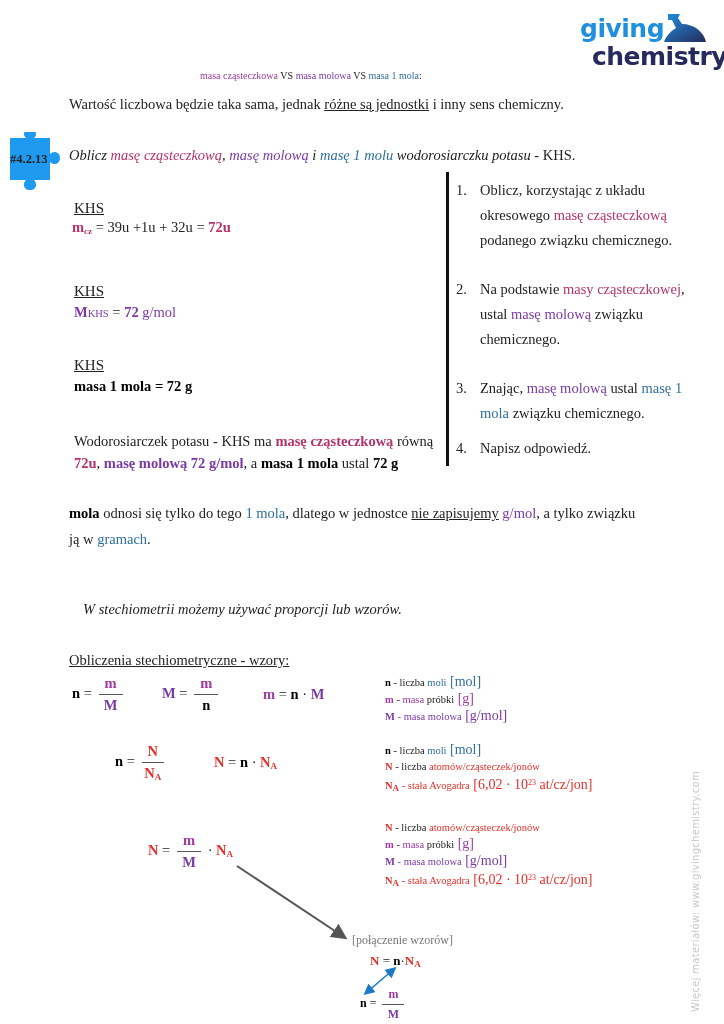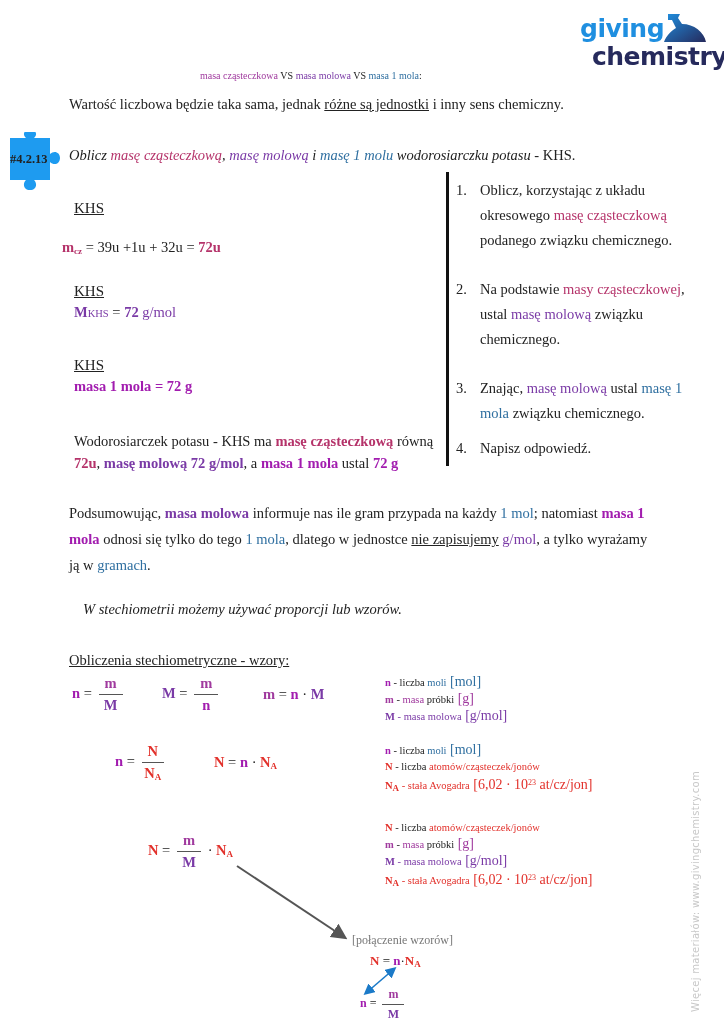--- a/index.html
+++ b/index.html
@@ -2,21 +2,21 @@
 <html><head>
 <meta charset="utf-8">
 <style>
   html, body { margin:0; padding:0; background:#ffffff; }
   body { width:724px; height:1024px; position:relative; overflow:hidden;
          font-family:"Liberation Serif", serif; color:#222; font-size:14.5px; }
   .abs { position:absolute; white-space:nowrap; }
   .c-pink { color:#b5336a; }
   .c-purple { color:#7a3aa6; }
   .c-blue { color:#2f6fa0; }
-  .c-dblue { color:#a21caf; }
+  .c-dblue { color:#000000; }
   .c-red { color:#e2312b; }
   .c-mag { color:#a03a9e; }
   .b { font-weight:bold; }
   .i { font-style:italic; }
   .u { text-decoration:underline; }
   .sub { font-size:9px; vertical-align:-2px; }
   .sup { font-size:8px; vertical-align:4px; }
 
   
   .logo { position:absolute; left:580px; top:8px; width:140px; height:66px; font-family:"DejaVu Sans", sans-serif; font-weight:bold; }
@@ -71,21 +71,21 @@
 <svg class="puzzle" viewBox="0 0 60 60">
   <path d="M2 4 L18 4 C14 0 16 -4 22 -4 C28 -4 30 0 26 4 L42 4 L42 20 C46 16 52 18 52 24 C52 30 46 32 42 28 L42 46 L26 46 C30 50 28 56 22 56 C16 56 14 50 18 46 L2 46 Z" fill="#1e9bf0" transform="translate(0,2)"></path>
 </svg>
 <span class="puzzle-label">#4.2.13</span>
 
 <div class="abs i" style="left:69px; top:147px;">
   <span>Oblicz </span><span class="c-pink">masę cząsteczkową</span><span>, </span><span class="c-purple">masę molową</span><span> i </span><span class="c-blue">masę 1 molu</span><span> wodorosiarczku potasu</span><span style="font-style:normal"> - KHS.</span>
 </div>
 
 <div class="abs u" style="left:74px; top:200px; font-size:15px;">KHS</div>
-<div class="abs" style="left:62px; top:219px;margin-top:20px;">
+<div class="abs" style="left:72px; top:219px;">
   <span class="b c-pink">m</span><span class="b c-pink sub">cz</span><span> = 39u +1u + 32u = </span><span class="b c-pink">72u</span>
 </div>
 
 <div class="abs u" style="left:74px; top:283px; font-size:15px;">KHS</div>
 <div class="abs" style="left:74px; top:304px;">
   <span class="b c-purple">M</span><span class="c-purple" style="font-size:10.5px;">KHS</span><span> = </span><span class="b c-purple">72</span><span class="c-purple"> g/mol</span>
 </div>
 
 <div class="abs u" style="left:74px; top:357px; font-size:15px;">KHS</div>
 <div class="abs b c-dblue" style="left:74px; top:378px;">
@@ -114,22 +114,21 @@
     <span class="num">3.</span>
     <span>Znając, </span><span class="c-purple">masę molową</span><span> ustal </span><span class="c-blue">masę 1 mola</span><span> związku chemicznego.</span>
   </div>
   <div class="step">
     <span class="num">4.</span>
     <span>Napisz odpowiedź.</span>
   </div>
 </div>
 
 <div class="abs" style="left:69px; top:500px; line-height:26px;">
-  <div><span>Podsumowując, </span><span class="b c-purple">masa molowa</span><span> informuje nas ile gram przypada na każdy </span><span class="c-blue">1 mol</span><span>; natomiast </span><span class="b c-dblue">masa 1</span></div>
-  <div><span class="b c-dblue">mola</span><span> odnosi się tylko do tego </span><span class="c-blue">1 mola</span><span>, dlatego w jednostce </span><span class="u">nie zapisujemy</span><span> </span><span class="c-purple">g/mol</span><span>, a tylko wyrażamy</span></div>
+  <div><span class="b c-dblue">mola</span><span> odnosi się tylko do tego </span><span class="c-blue">1 mola</span><span>, dlatego w jednostce </span><span class="u">nie zapisujemy</span><span> </span><span class="c-purple">g/mol</span><span>, a tylko związku</span></div>
   <div><span>ją w </span><span class="c-blue">gramach</span><span>.</span></div>
 </div>
 
 <div class="abs i" style="left:59px; top:601px;margin-left:24px;">W stechiometrii możemy używać proporcji lub wzorów.</div>
 
 <div class="abs u" style="left:69px; top:652px;">Obliczenia stechiometryczne - wzory:</div>
 
 <div class="abs b" style="left:72px; top:675px; font-size:14.5px;">
   <span class="c-dblue">n</span><span style="font-weight:normal"> = </span><span class="frac"><span class="num-f c-mag">m</span><span class="den-f c-purple">M</span></span>
 </div>

